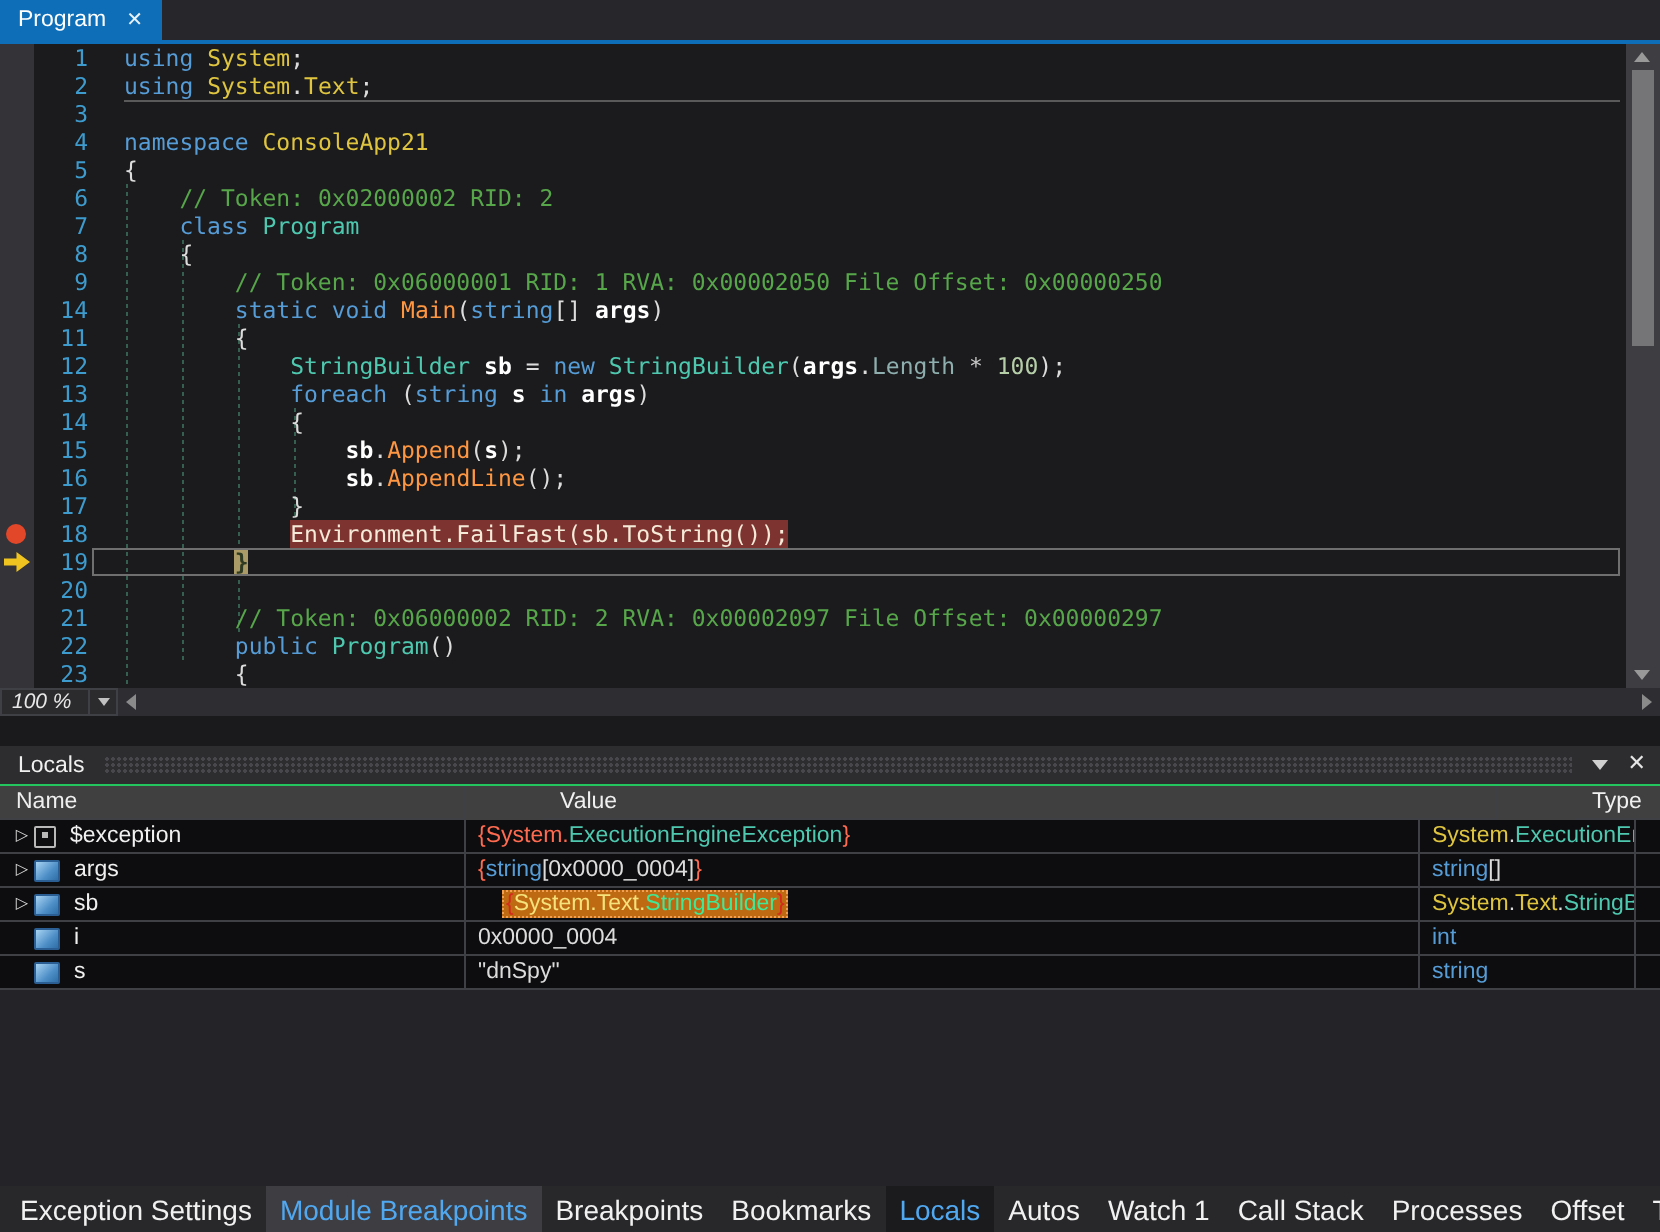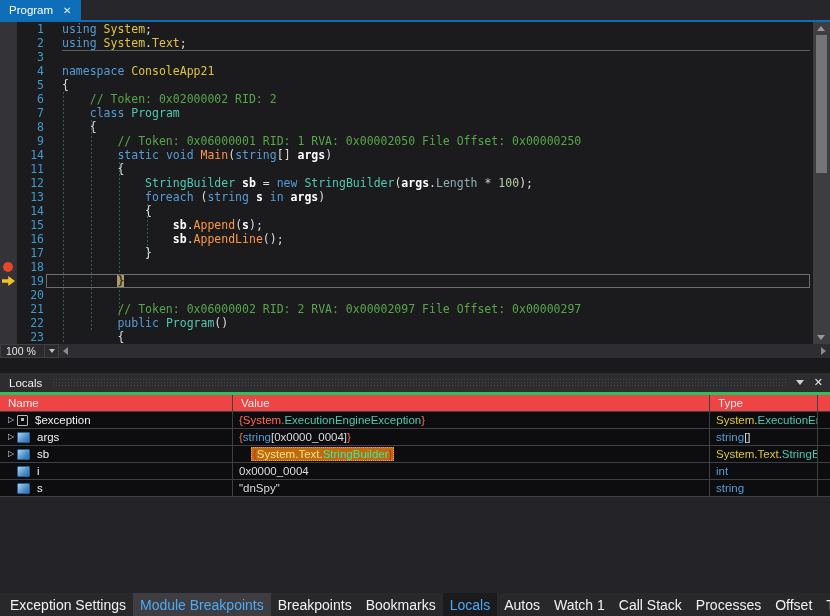--- a/index.html
+++ b/index.html
@@ -37,40 +37,40 @@
   .vthumb{position:absolute;left:3px;right:3px;top:13px;height:138px;background:#757578;}
   .arr{width:0;height:0;position:absolute;}
   .arr.up{left:4px;top:4px;border-left:4.5px solid transparent;border-right:4.5px solid transparent;border-bottom:5px solid #999;}
   .arr.down{left:4px;bottom:4px;border-left:4.5px solid transparent;border-right:4.5px solid transparent;border-top:5px solid #999;}
   .arr.left{border-top:4.5px solid transparent;border-bottom:4.5px solid transparent;border-right:5px solid #8a8a8a;position:static;}
   .arr.right{border-top:4.5px solid transparent;border-bottom:4.5px solid transparent;border-left:5px solid #8a8a8a;position:static;}
 
   
   .ed-bottom{height:14px;flex:none;background:#27272a;display:flex;align-items:stretch;}
   .zoom-combo{display:flex;flex:none;border:1px solid #3f3f46;background:#2b2b2e;margin:0;height:12px;}
-  .zoom-combo .zval{font-size:10.5px;color:#e8e8e8;line-height:12px;padding:0 5px;min-width:33px;}
+  .zoom-combo .zval{font-size:10.5px;color:#e8e8e8;line-height:12px;padding:0 5px;min-width:33px;font-style:italic;}
   .zoom-combo .zbtn{width:13px;border-left:1px solid #3f3f46;display:flex;align-items:center;justify-content:center;cursor:pointer;}
   .zbtn .tri{width:0;height:0;border-left:3.5px solid transparent;border-right:3.5px solid transparent;border-top:4px solid #c0c0c0;}
   .hscroll{flex:1;background:#2e2e32;display:flex;align-items:center;justify-content:space-between;padding:0 4px;}
 
   .splitter{height:15px;flex:none;background:#1a1a1c;}
 
   
   .locals-title{height:19px;flex:none;background:#2d2d30;display:flex;align-items:center;}
   .locals-title .t{font-size:11.5px;color:#f0f0f0;margin-left:9px;flex:none;}
   .locals-title .dots{flex:1;height:9px;margin:0 10px;
     background-image:radial-gradient(circle,#47474c 0.8px,transparent 0.95px);background-size:3px 3px;}
   .locals-title .pin{flex:none;margin-right:10px;width:0;height:0;border-left:4px solid transparent;border-right:4px solid transparent;border-top:5px solid #d0d0d0;cursor:pointer;}
   .locals-title .x{flex:none;margin-right:7px;font-size:11px;color:#e6e6e6;cursor:pointer;line-height:19px;}
 
   .grid{flex:none;font-size:11.5px;}
   .grow{display:grid;grid-template-columns:233px 477px 108px 1fr;height:17px;line-height:16px;}
   .grow>div{border-right:1px solid #3f3f46;border-bottom:1px solid #3f3f46;overflow:hidden;white-space:nowrap;}
   .grow>div:last-child{border-right:none;}
-  .ghead{background:#ef4444;color:#efefef;border-top:3px solid #22c55e;}
+  .ghead{background:#404040;color:#efefef;border-top:1px solid #22c55e;gap:39px;}
   .ghead>div{padding-left:8px;}
   .gdata{background:#0d0d0f;}
   .cell-name{display:flex;align-items:center;color:#f0f0f0;}
   .expander{width:12px;flex:none;margin-left:5px;font-size:8px;color:#dcdcdc;cursor:pointer;text-align:center;}
   .vicon{flex:none;width:11px;height:9px;margin-right:7px;border-radius:1px;}
   .icon-field{background:linear-gradient(135deg,#a8d4f2,#4e8fc8 60%,#2f6ea6);border:1px solid #2b5f93;}
   .icon-exception{background:transparent;border:1px solid #b8b8b8;position:relative;width:9px;height:9px;}
   .icon-exception::after{content:"";position:absolute;left:2.5px;top:2.5px;width:3px;height:3px;background:#b8b8b8;}
   .cell-val,.cell-type{padding-left:6px;}
   .tk-vr{color:#ff6b50}.tk-gold2{color:#f5e27a}.tk-tyb{color:#3fe896}
@@ -169,21 +169,21 @@
           <span class="lnum">16</span>
           <span class="code"><span class="tk-pl">                </span><span class="tk-loc">sb</span><span class="tk-pl">.</span><span class="tk-m">AppendLine</span><span class="tk-pl">();</span></span>
         </div>
         <div class="line">
           <span class="lnum">17</span>
           <span class="code"><span class="tk-pl">            }</span></span>
         </div>
         <div class="line">
           <span class="glyph-bp"></span>
           <span class="lnum">18</span>
-          <span class="code"><span class="tk-pl">            </span></span>
+          <span class="code"><span class="tk-pl">            </span><span class="tk-hlt">Environment.FailFast(sb.ToString());</span></span>
         </div>
         <div class="line current">
           <span class="glyph-arrow"></span>
           <span class="lnum">19</span>
           <span class="code"><span class="tk-pl">        </span><span class="tk-brc">}</span></span>
         </div>
         <div class="line">
           <span class="lnum">20</span>
           <span class="code"></span>
         </div>

